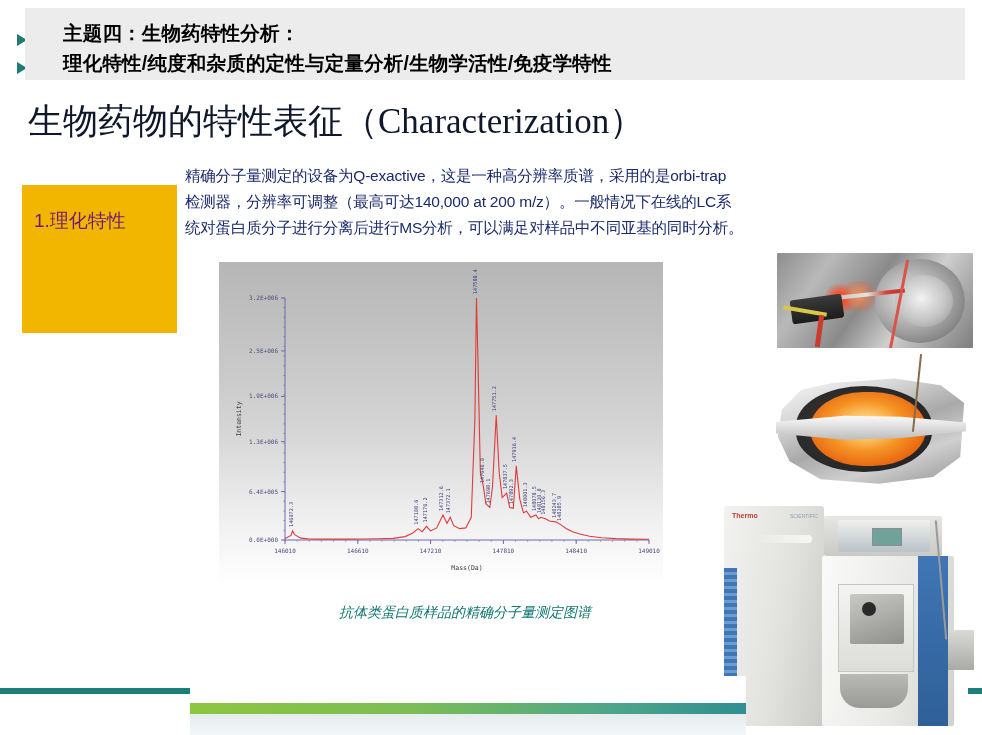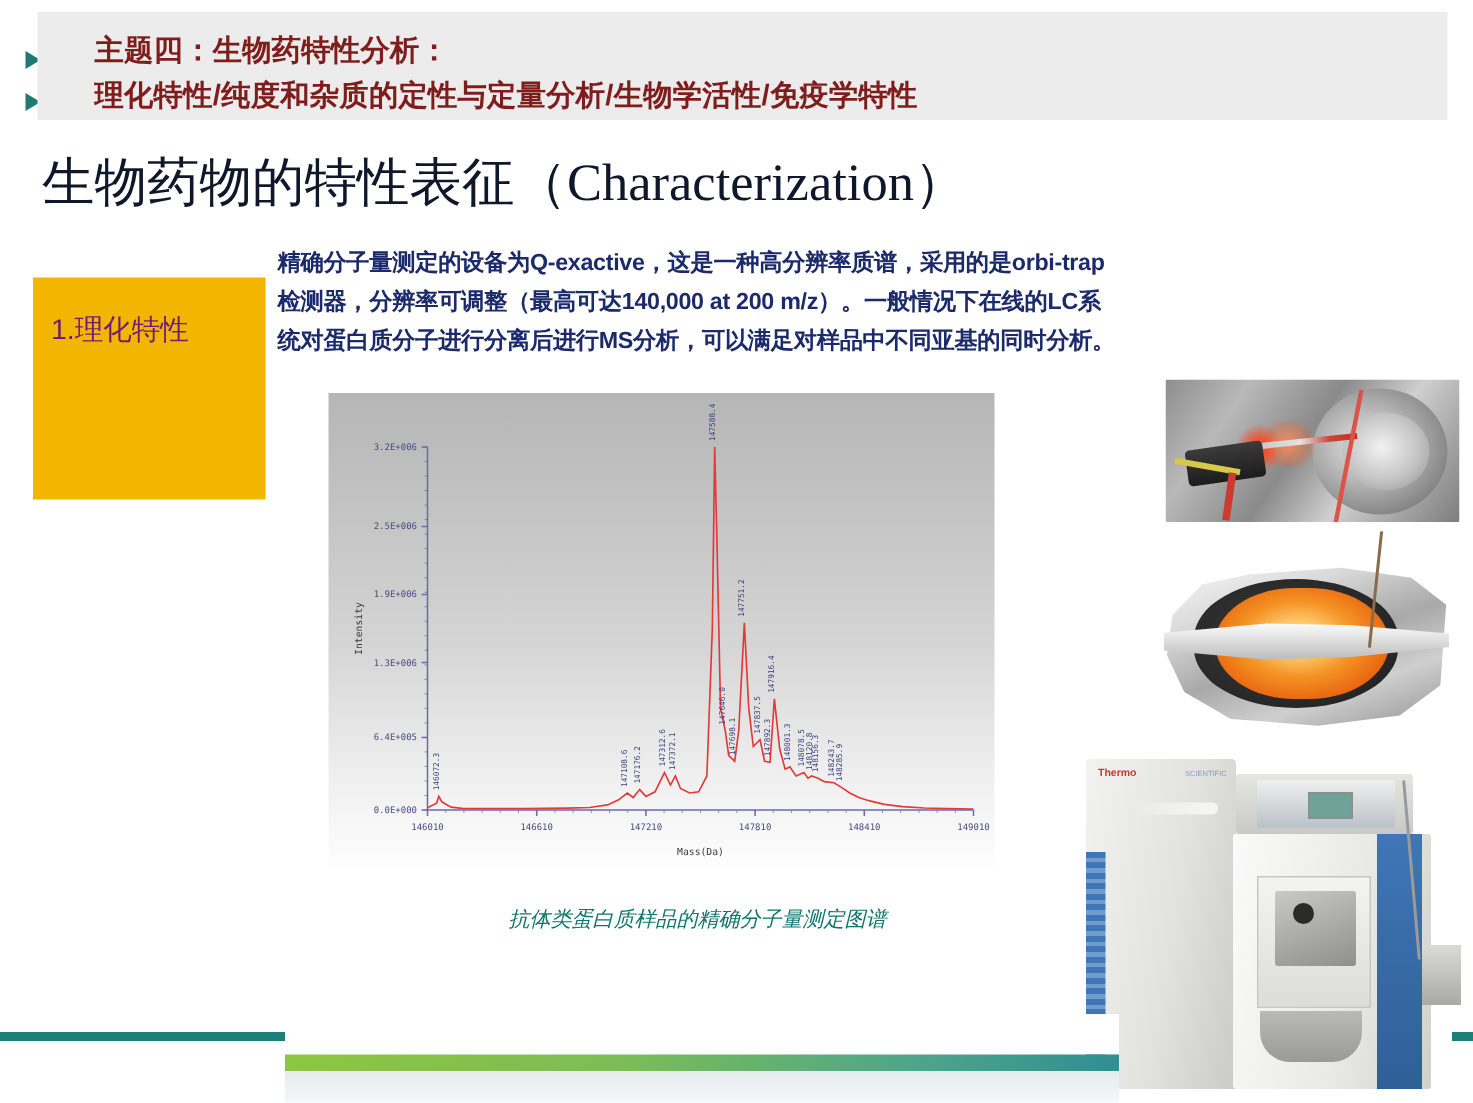--- a/index.html
+++ b/index.html
@@ -8,21 +8,21 @@
     background:#ffffff;
     font-family:"Liberation Sans","DejaVu Sans",sans-serif;
   }
 
   
   .header-band{
     position:absolute;left:25px;top:8px;width:940px;height:72px;
     background:#ececec;
   }
   .header-line{
-    position:absolute;left:38px;color:#7f1d1d;font-weight:bold;
+    position:absolute;left:38px;color:#000000;font-weight:bold;
     font-size:19.5px;letter-spacing:0.2px;white-space:nowrap;
   }
   .header-line.l1{top:12px;}
   .header-line.l2{top:42px;}
 
   .arrow-deco{
     position:absolute;width:0;height:0;border-style:solid;
   }
   .arrow-deco.a1{
     left:17px;top:34px;
@@ -48,21 +48,21 @@
     background:#f2b600;
     padding:16px 0 0 12px;box-sizing:border-box;
   }
   .callout-line{
     font-size:19px;color:#701a75;line-height:40px;white-space:nowrap;
   }
 
   
   .body-text{
     position:absolute;left:185px;top:163px;width:790px;
-    color:#1b2a6b;font-weight:bold;font-size:15.5px;line-height:26px;
+    color:#1b2a6b;font-weight:normal;font-size:15.5px;line-height:26px;
     letter-spacing:-0.2px;
   }
   .body-text div{white-space:nowrap;}
 
   
   .chart-wrap{
     position:absolute;left:219px;top:262px;width:444px;height:322px;
     background:linear-gradient(180deg,#b6b6b6 0%,#c2c2c2 22%,#d5d5d5 52%,#eeeeee 78%,#fcfcfc 96%,#ffffff 100%);
   }
   .chart-svg{position:absolute;left:0;top:0;width:444px;height:322px;}

